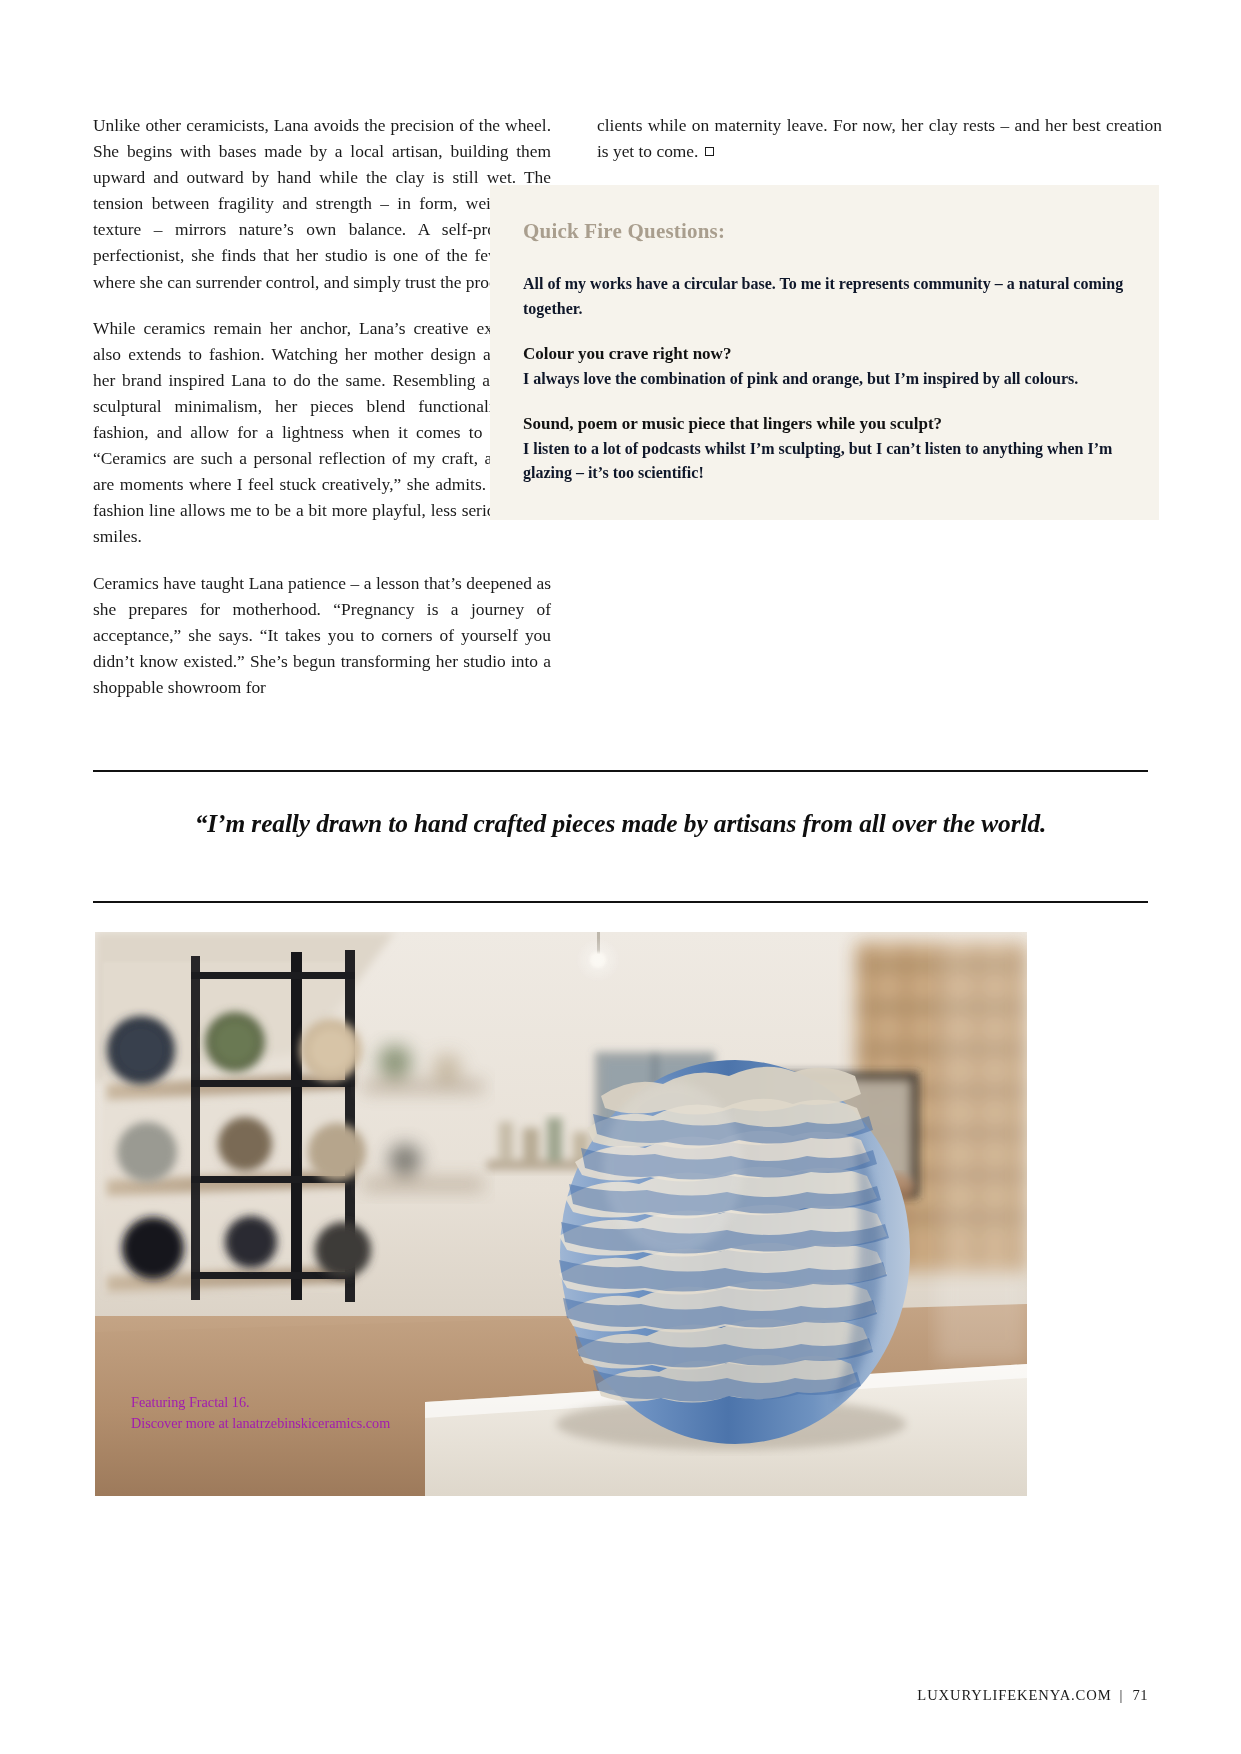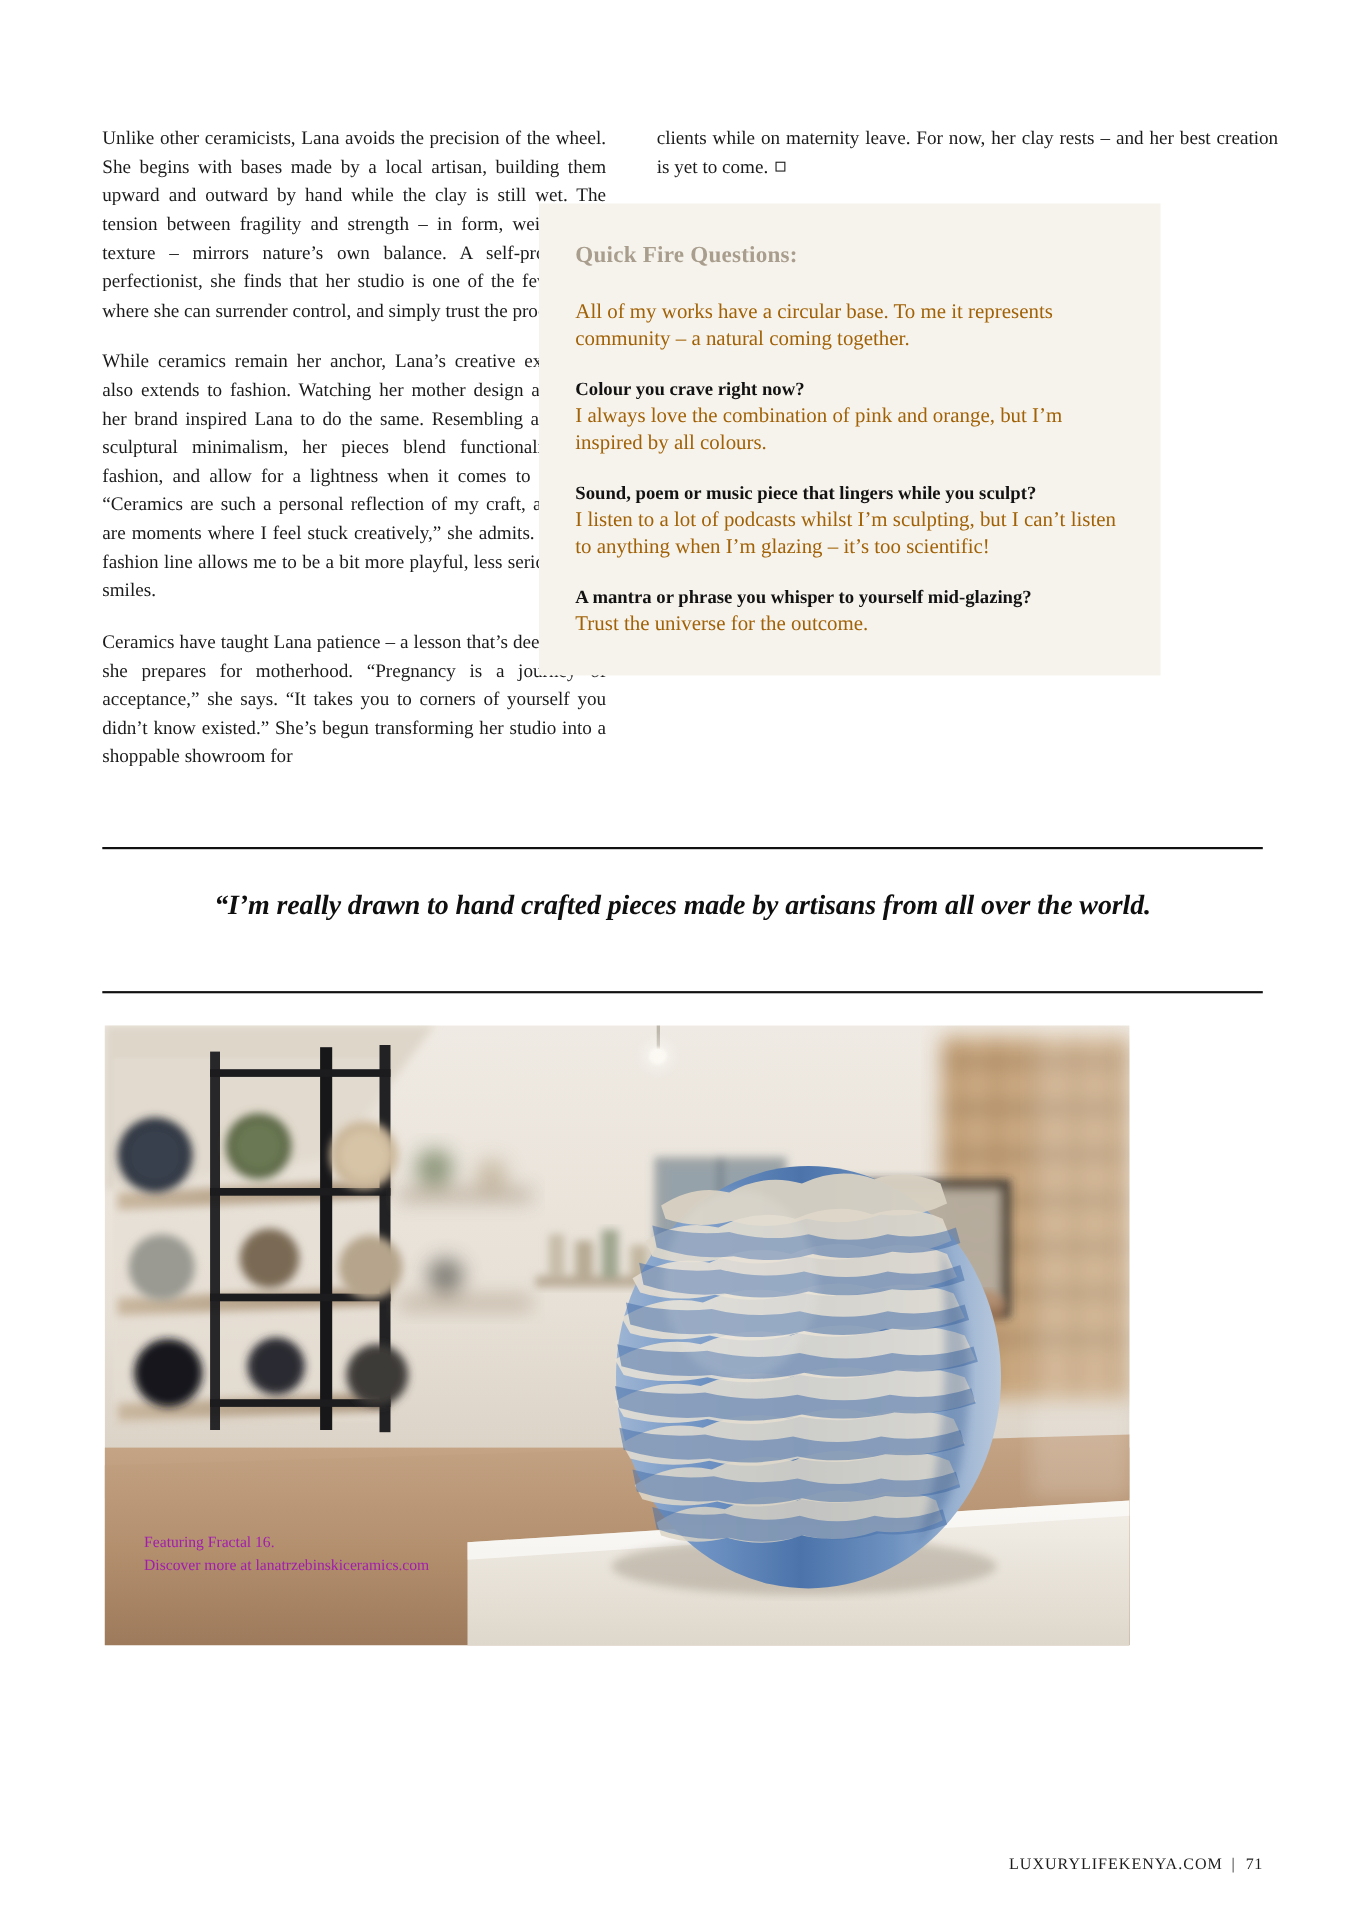--- a/index.html
+++ b/index.html
@@ -58,21 +58,21 @@
     vertical-align: baseline;
     position: relative;
     top: -1px;
   }
 
   
   .qf-box {
     position: absolute;
     left: 490px;
     top: 73px;
-    width: 565px;
+    width: 669px;
     background: #f6f3ec;
     padding: 34px 33px 34px 33px;
   }
   .qf-title {
     font-size: 21px;
     font-weight: bold;
     color: #a99e8e;
     letter-spacing: 0.2px;
     margin: 0 0 28px 0;
     line-height: 1.2;
@@ -80,24 +80,25 @@
   .qf-item { margin-bottom: 21px; }
   .qf-item:last-child { margin-bottom: 0; }
   .qf-q {
     font-size: 17px;
     font-weight: bold;
     line-height: 23.5px;
     color: #121212;
     margin: 0 0 1px 0;
   }
   .qf-a {
-    font-size: 19px;
+    font-size: 16px;
     line-height: 24.5px;
-    color: #a16207;
+    color: #0f172a;
     margin: 0;
+    font-weight: bold;
   }
 
   
   .rule {
     position: absolute;
     left: 93px;
     width: 1055px;
     height: 2px;
     background: #111111;
   }
@@ -179,24 +180,20 @@
     <div class="qf-item">
       <p class="qf-q">Colour you crave right now?</p>
       <p class="qf-a">I always love the combination of pink and orange, but I’m inspired by all colours.</p>
     </div>
 
     <div class="qf-item">
       <p class="qf-q">Sound, poem or music piece that lingers while you sculpt?</p>
       <p class="qf-a">I listen to a lot of podcasts whilst I’m sculpting, but I can’t listen to anything when I’m glazing – it’s too scientific!</p>
     </div>
 
-    <div class="qf-item">
-      <p class="qf-q">A mantra or phrase you whisper to yourself mid-glazing?</p>
-      <p class="qf-a">Trust the universe for the outcome.</p>
-    </div>
   </div>
 
   <div class="rule rule-top"></div>
 
   <div class="pullquote">
     <div>“I’m really drawn to hand crafted pieces made by artisans from all over the world.</div>
   </div>
 
   <div class="rule rule-bottom"></div>
 

